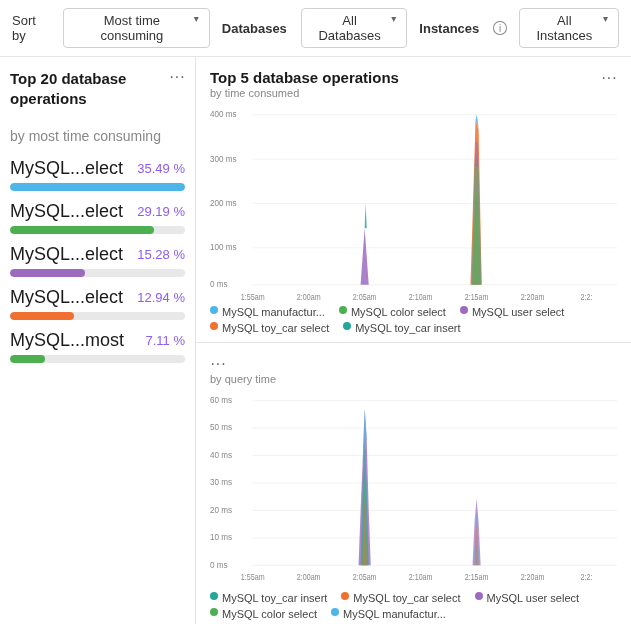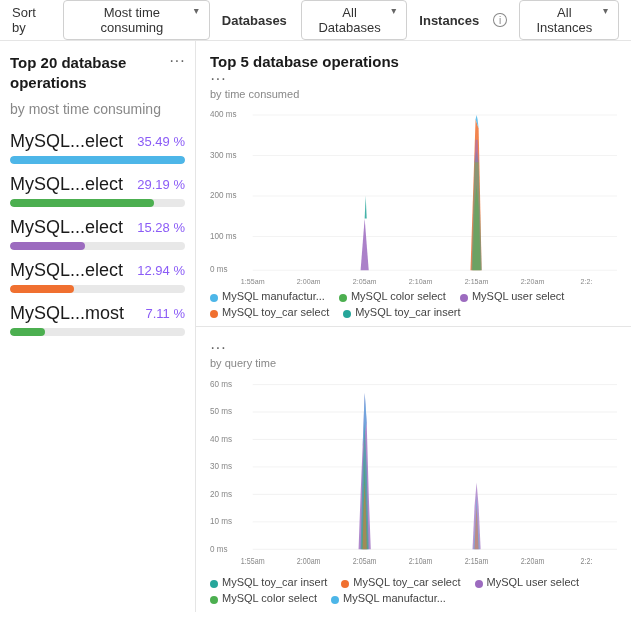--- a/index.html
+++ b/index.html
@@ -9,21 +9,21 @@
       background: #fff;
       color: #1a1a1a;
       width: 631px;
       min-height: 624px;
     }
 
     
     .header {
       display: flex;
       align-items: center;
-      padding: 0 12px;
+      padding: 8px 12px;
       border-bottom: 1px solid #e5e5e5;
       gap: 12px;
       background: #fff;
     }
     .sort-label {
       font-size: 13px;
       color: #333;
       font-weight: 500;
     }
     .dropdown-btn {
@@ -68,21 +68,21 @@
       width: 196px;
       border-right: 1px solid #e5e5e5;
       padding: 12px 10px;
       flex-shrink: 0;
     }
     .left-title {
       font-size: 15px;
       font-weight: 600;
       line-height: 1.3;
       color: #1a1a1a;
-      margin-bottom: 9px;
+      margin-bottom: 20px;
     }
     .left-subtitle {
       font-size: 14px;
       color: #888;
       margin-bottom: 14px;
     }
     .more-icon {
       float: right;
       cursor: pointer;
       color: #666;
@@ -133,21 +133,20 @@
       padding: 12px 14px 8px;
       display: flex;
       flex-direction: column;
     }
     .chart-card:last-child { border-bottom: none; }
     .chart-card-header {
       display: flex;
       justify-content: space-between;
       align-items: flex-start;
       margin-bottom: 0px;
-      flex-direction: column;
     }
     .chart-title {
       font-size: 15px;
       font-weight: 600;
       color: #1a1a1a;
     }
     .chart-subtitle {
       font-size: 11px;
       color: #888;
       margin-bottom: 6px;
@@ -167,21 +166,21 @@
 
     
     .legend {
       display: flex;
       flex-wrap: wrap;
       gap: 4px 14px;
       margin-top: 4px;
     }
     .legend-item {
       display: flex;
-      align-items: flex-end;
+      align-items: flex-start;
       gap: 4px;
       font-size: 11px;
       color: #444;
     }
     .legend-dot {
       width: 8px;
       height: 8px;
       border-radius: 50%;
       flex-shrink: 0;
     }

